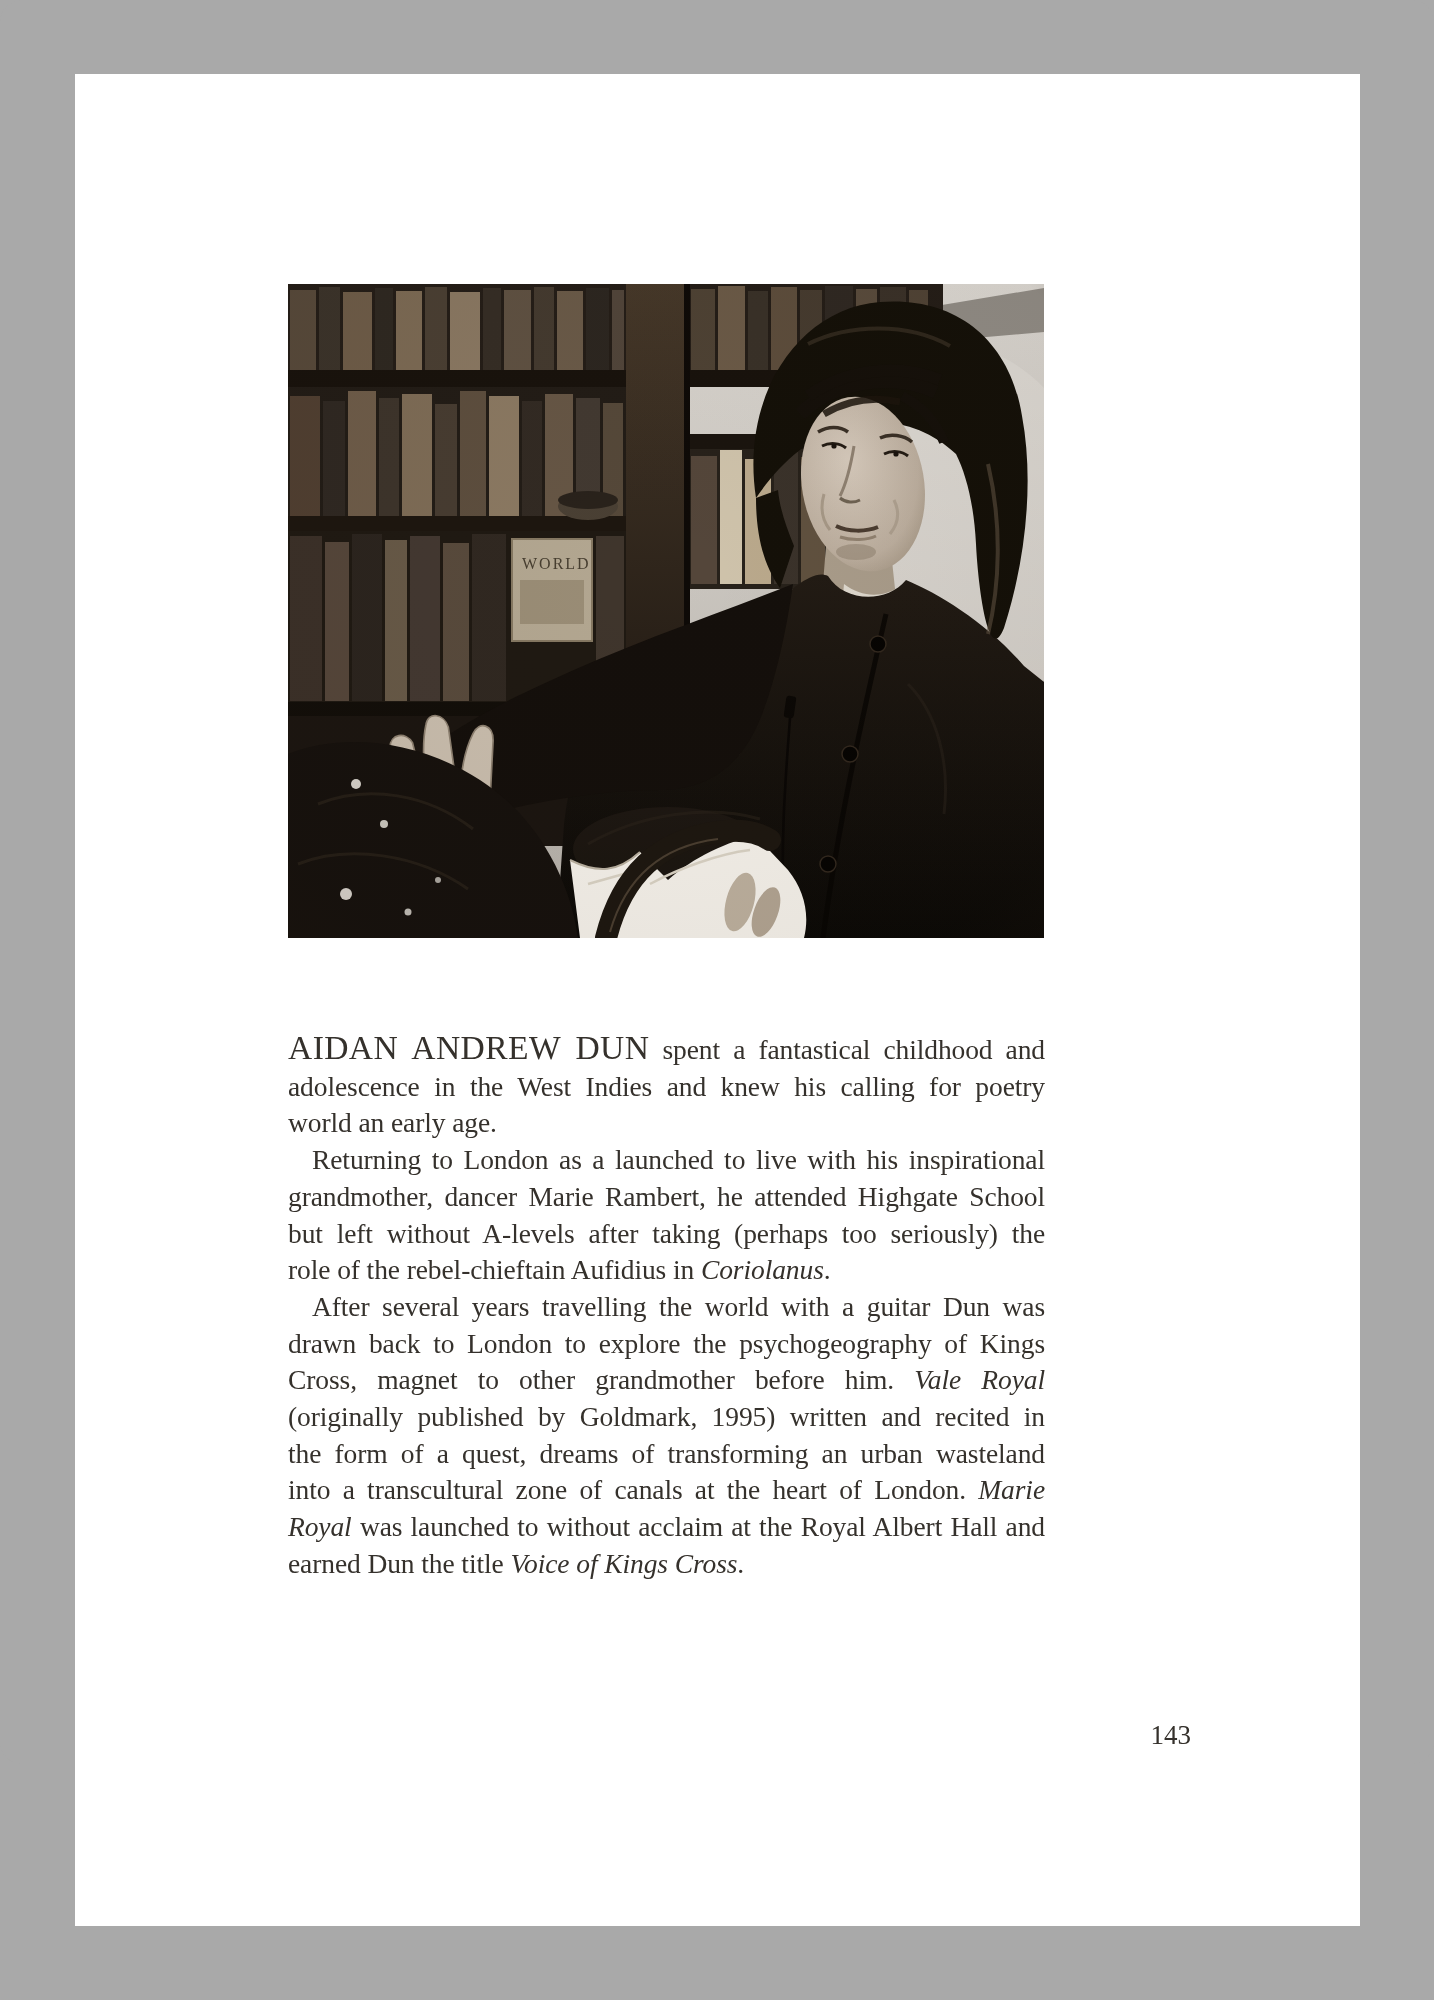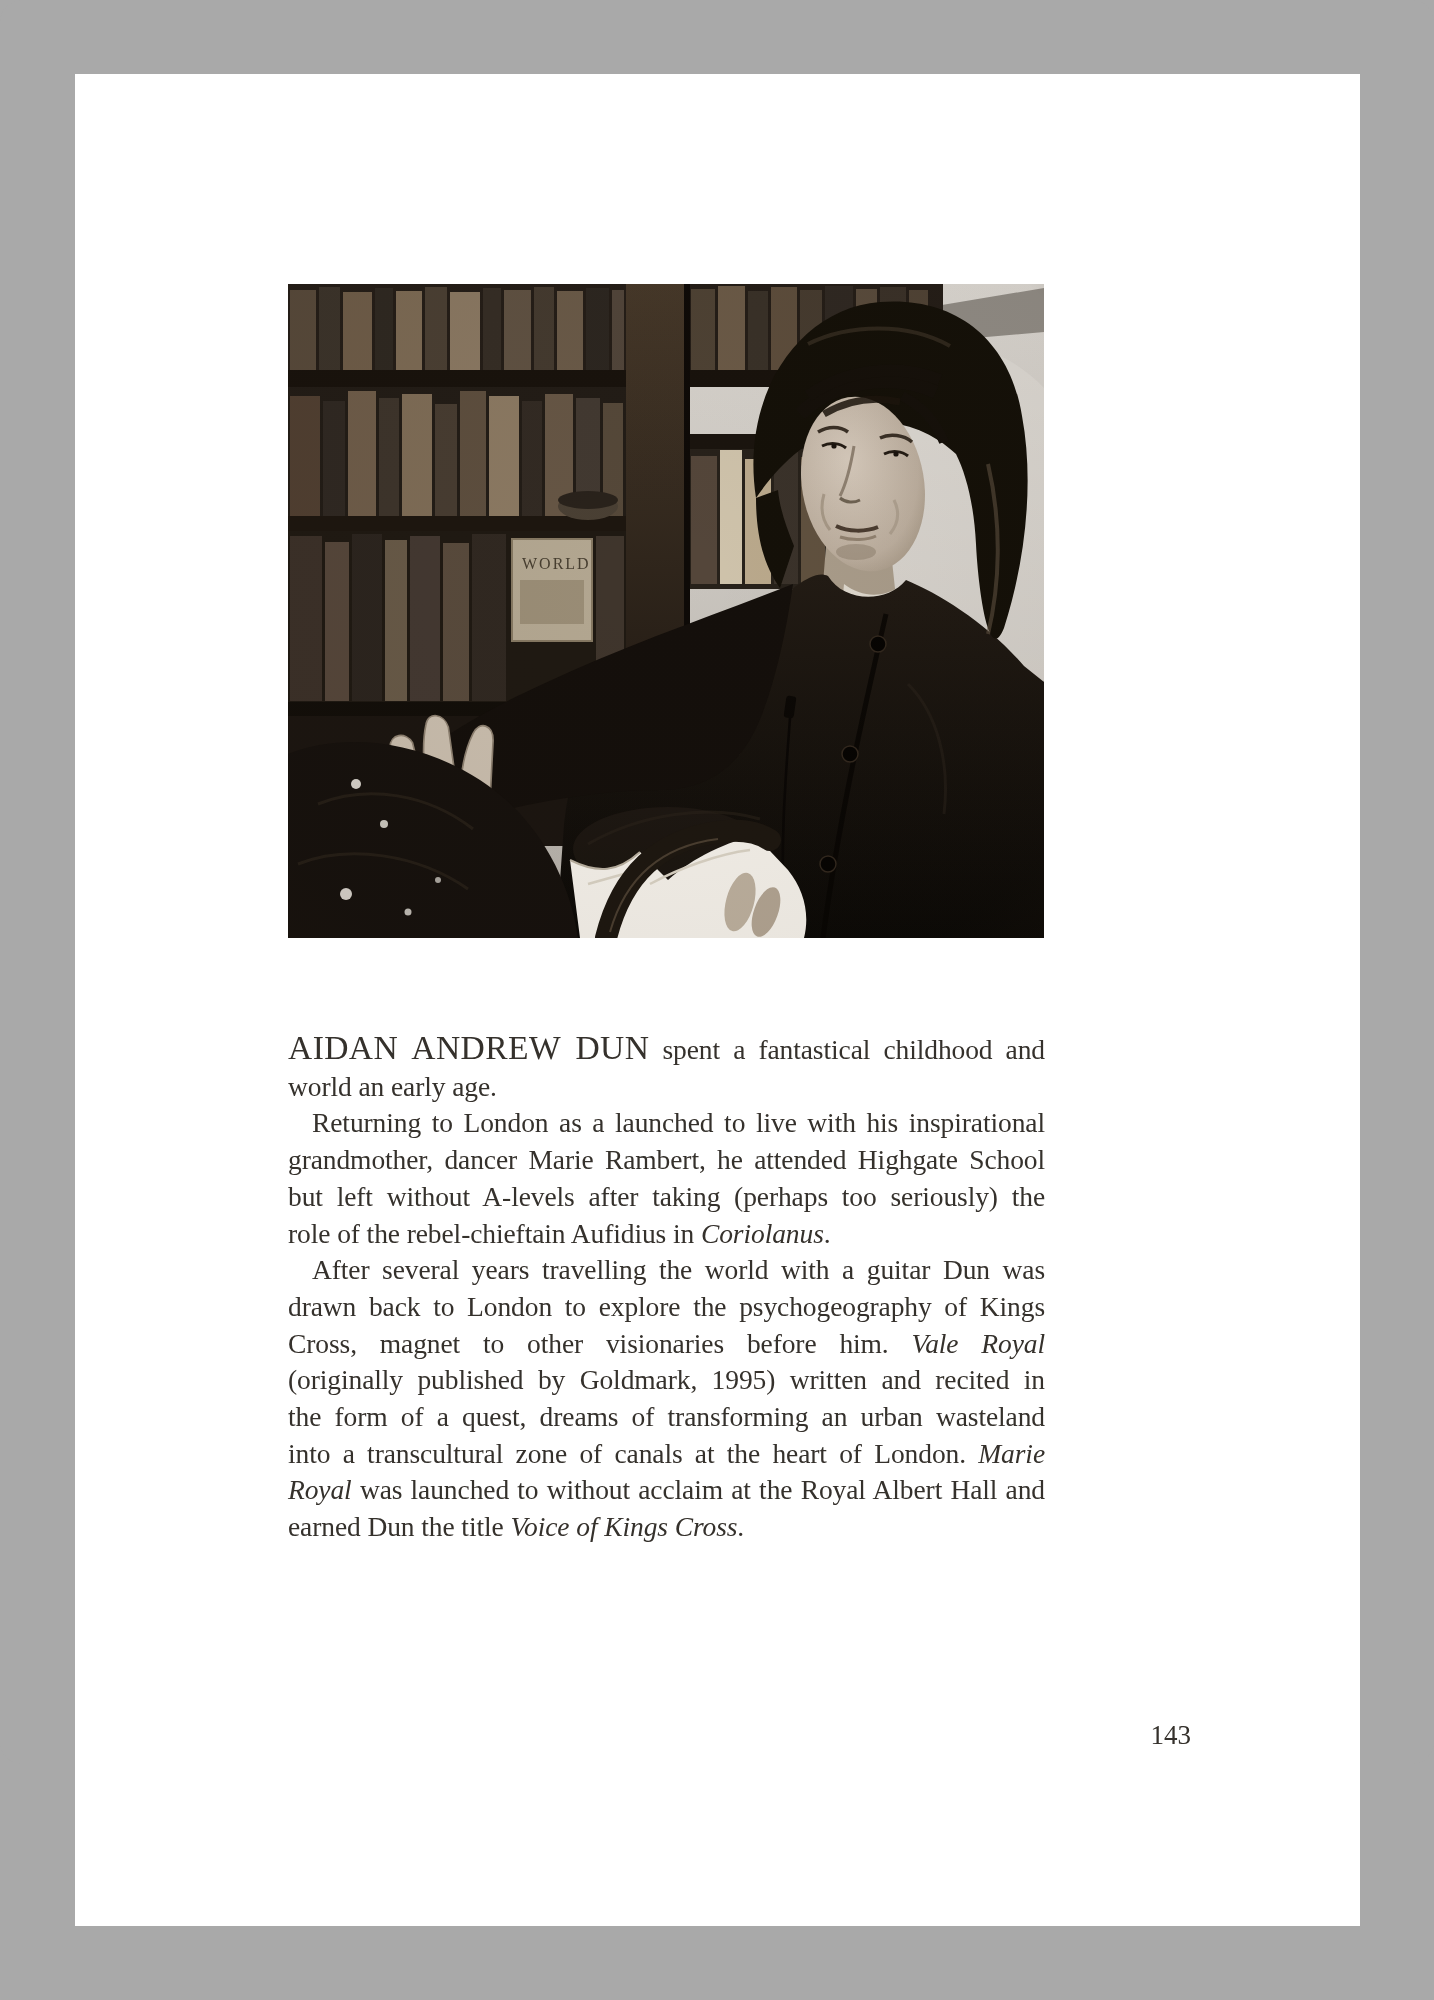--- a/index.html
+++ b/index.html
@@ -227,28 +227,29 @@
           <circle cx="120" cy="628" r="3.5" fill="#eae6de" opacity="0.8"></circle>
           <circle cx="150" cy="596" r="3" fill="#eae6de" opacity="0.7"></circle>
         </g>
 
         <rect x="0" y="0" width="756" height="654" fill="url(#vg)"></rect>
       </svg>
     </div>
 
     <div class="text-block">
         <div class="line j"><span class="caps">AIDAN ANDREW DUN</span><span> spent a fantastical childhood and</span></div>
+        <div class="line j"><span>adolescence in the West Indies and knew his calling for poetry</span></div>
         <div class="line"><span>world an early age.</span></div>
         <div class="line j ind"><span>Returning to London as a launched to live with his inspirational</span></div>
         <div class="line j"><span>grandmother, dancer Marie Rambert, he attended Highgate School</span></div>
         <div class="line j"><span>but left without A-levels after taking (perhaps too seriously) the</span></div>
         <div class="line"><span>role of the rebel-chieftain Aufidius in </span><span class="it">Coriolanus</span><span>.</span></div>
         <div class="line j ind"><span>After several years travelling the world with a guitar Dun was</span></div>
         <div class="line j"><span>drawn back to London to explore the psychogeography of Kings</span></div>
-        <div class="line j"><span>Cross, magnet to other visionaries before him. </span><span class="it">Vale Royal</span></div>
+        <div class="line j"><span>Cross, magnet to other grandmother before him. </span><span class="it">Vale Royal</span></div>
         <div class="line j"><span>(originally published by Goldmark, 1995) written and recited in</span></div>
         <div class="line j"><span>the form of a quest, dreams of transforming an urban wasteland</span></div>
         <div class="line j"><span>into a transcultural zone of canals at the heart of London. </span><span class="it">Marie</span></div>
         <div class="line j"><span class="it">Royal</span><span> was launched to without acclaim at the Royal Albert Hall and</span></div>
         <div class="line"><span>earned Dun the title </span><span class="it">Voice of Kings Cross</span><span>.</span></div>
       </div>
 
     <div class="page-number">143</div>
 
   </div>

